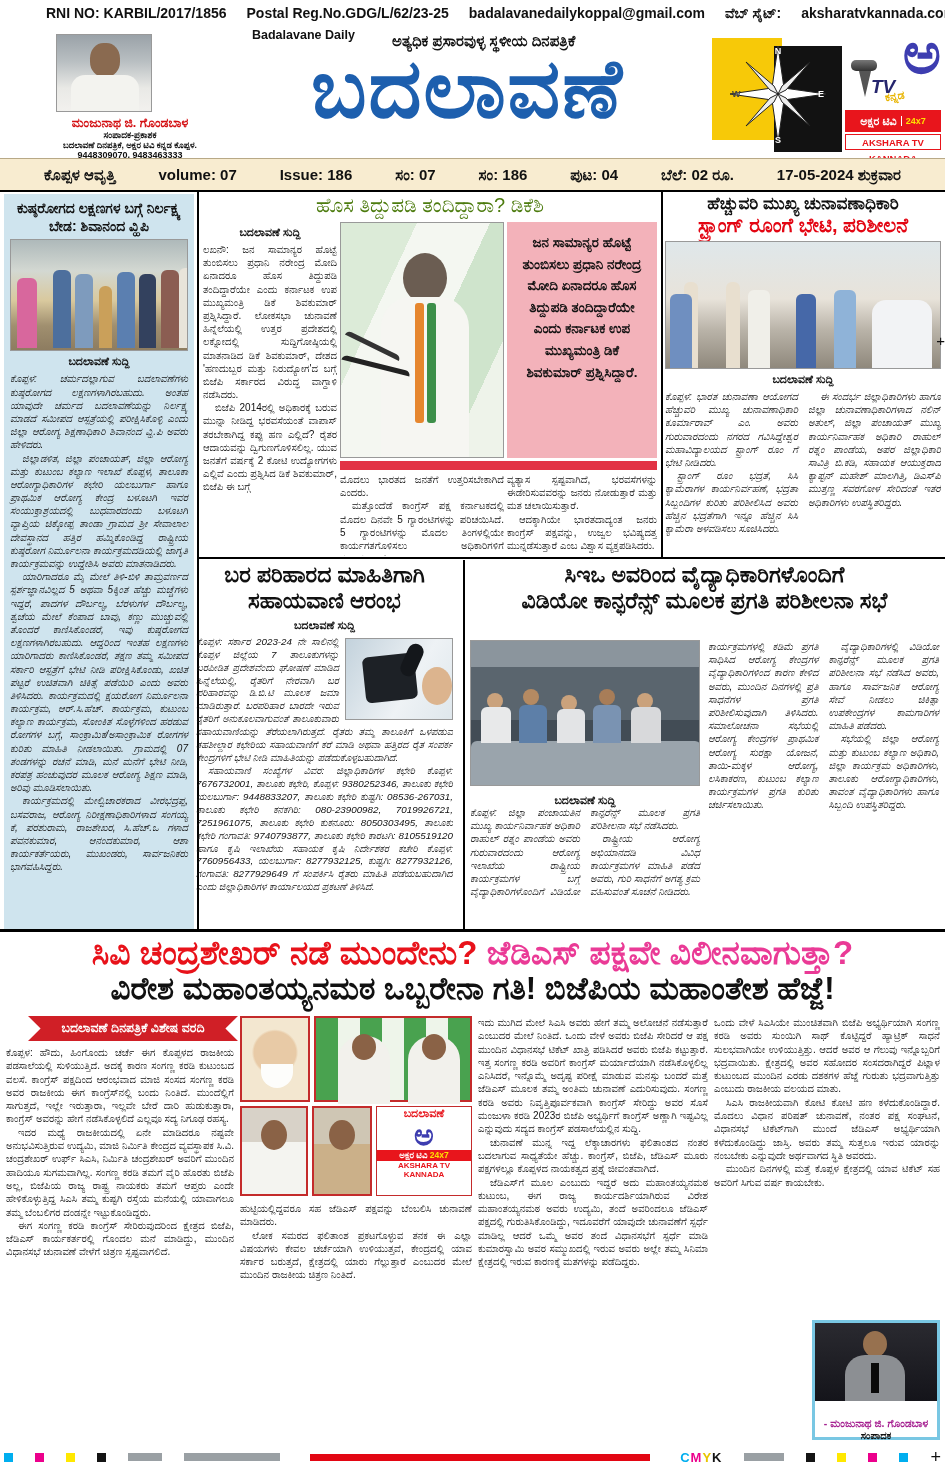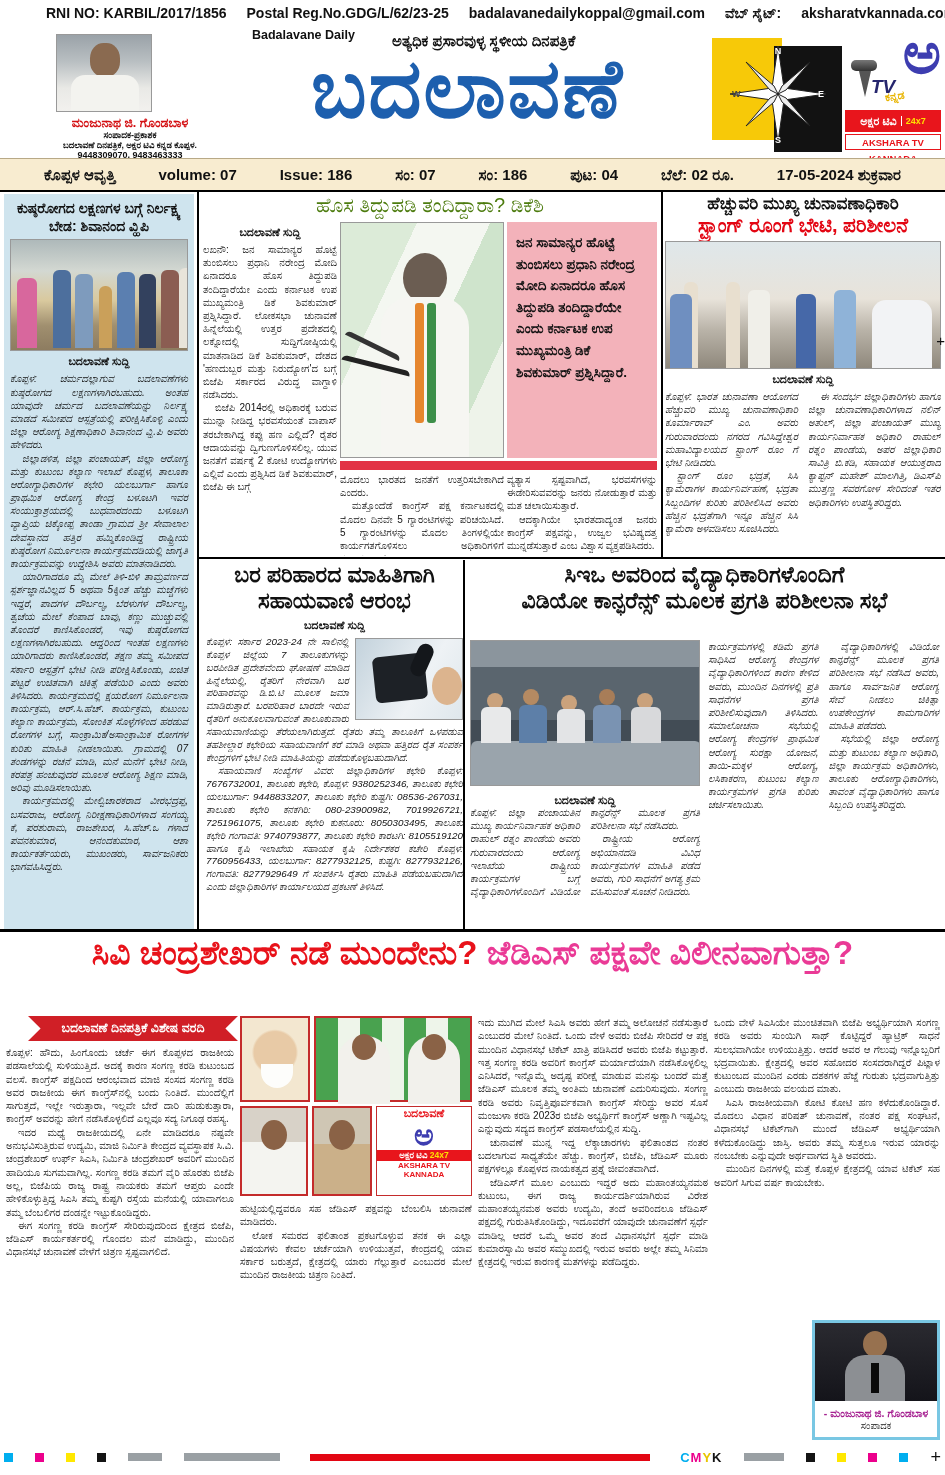--- a/index.html
+++ b/index.html
@@ -55,33 +55,33 @@
   .photo-meet { background:linear-gradient(180deg,#8b959d 0 18%,#5a656e 18% 55%,#424c55 55% 100%); }
   .dot { position:absolute; border-radius:50%; }
 
   
   .art-dks { position:absolute; left:203px; top:194px; width:454px; height:362px; overflow:hidden; }
   .kicker { font-size:19px; font-weight:bold; text-align:center; line-height:1.2; }
   .hl-red { font-size:20px; font-weight:normal; text-align:center; color:#4d7c0f; line-height:1.15; }
   .dks-grid { display:grid; grid-template-columns:134px 164px 150px; column-gap:3px; row-gap:3px; margin-top:5px; }
   .dks-c1 { grid-row:1 / span 3; }
   .dks-photo { height:236px; }
-  .quote { background:#f3b2ba; height:236px; padding:10px 9px; font-size:13.5px; font-weight:bold; line-height:1.6; text-align:left; }
+  .quote { background:#f3b2ba; height:236px; padding:10px 9px; font-size:13.5px; font-weight:bold; line-height:1.6; text-align:center; }
   .redbar { grid-column:2 / 4; height:9px; background:#e23345; }
   .coltxt p { font-size:10px; line-height:1.32; text-align:justify; }
   .coltxt p + p { text-indent:12px; }
 
   
   .art-strong { position:absolute; left:665px; top:194px; width:276px; height:362px; overflow:hidden; }
   .kicker2 { font-size:17px; font-weight:bold; text-align:center; }
   .hl-red2 { font-size:20px; font-weight:bold; color:#e30613; text-align:center; }
   .twocol { column-count:2; column-gap:10px; }
 
   
-  .art-help { position:absolute; left:206px; top:562px; width:257px; height:366px; overflow:hidden; }
+  .art-help { position:absolute; left:196px; top:562px; width:257px; height:366px; overflow:hidden; }
   .hl-md { font-size:22px; font-weight:bold; text-align:center; line-height:1.2; }
   .art-help .body-txt p { font-size:9.8px; }
 
   
   .art-ceo { position:absolute; left:468px; top:562px; width:473px; height:366px; overflow:hidden; }
   .ceo-photo { position:absolute; left:2px; top:78px; width:230px; height:146px; }
   .ceo-by { position:absolute; left:2px; top:228px; width:230px; }
   .ceo-bot { position:absolute; left:2px; top:244px; width:230px; height:120px; }
   .ceo-right { position:absolute; left:240px; top:78px; width:231px; height:286px; }
 
@@ -112,22 +112,22 @@
   .lt-bad { color:#e8151c; font-size:11px; text-align:center; }
   .lt-a { text-align:center; font-size:30px; color:#3d3db0; line-height:1; }
   .lt-strip { background:#e8151c; color:#fff; font-size:8.5px; text-align:center; }
   .lt-247 { color:#ffe000; }
   .lt-name { color:#e8151c; font-size:8px; text-align:center; }
   .edbox { position:absolute; left:812px; top:386px; width:128px; height:120px; border:3px solid #79c7e3; background:#fff; }
   .edbox .pic { position:relative; width:100%; height:78px; background:linear-gradient(180deg,#2a2a30,#14141a); overflow:hidden; }
   .edbox .pic .head { position:absolute; left:48px; top:8px; width:24px; height:26px; border-radius:50%; background:#97714f; }
   .edbox .pic .vest { position:absolute; left:30px; top:32px; width:60px; height:46px; border-radius:20px 20px 0 0; background:#8c8f93; }
   .edbox .pic .mic { position:absolute; left:56px; top:40px; width:8px; height:30px; background:#0a0a0a; }
-  .edcap1 { color:#a62191; font-weight:bold; font-size:10.5px; text-align:center; margin-top:6px; }
-  .edcap2 { font-weight:normal; font-size:10px; text-align:center; }
+  .edcap1 { color:#a62191; font-weight:bold; font-size:10.5px; text-align:center; margin-top:16px; }
+  .edcap2 { font-weight:bold; font-size:10px; text-align:center; }
 
   
   .cmyk { position:absolute; left:0; top:1449px; width:945px; height:16px; display:flex; align-items:center; gap:22px; padding:0 4px; }
   .sq { width:9px; height:9px; display:inline-block; }
   .c { background:#00aeef; } .m { background:#ec008c; } .y { background:#ffe800; } .k { background:#141414; }
   .grey { height:8px; background:#9aa0a4; display:inline-block; }
   .redline { flex:1; height:7px; background:#e30613; margin:0 8px; }
   .cmyk-lab { font-weight:bold; font-size:13px; letter-spacing:1px; }
   .cross { font-size:18px; font-weight:normal; line-height:12px; }
   .side-cross { position:absolute; right:0px; top:332px; font-size:15px; }
@@ -324,20 +324,21 @@
       <p>ವೈದ್ಯಾಧಿಕಾರಿಗಳಲ್ಲಿ ವಿಡಿಯೋ ಕಾನ್ಫರೆನ್ಸ್ ಮೂಲಕ ಪ್ರಗತಿ ಪರಿಶೀಲನಾ ಸಭೆ ನಡೆಸಿದ ಅವರು, ಹಾಗೂ ಸಾರ್ವಜನಿಕ ಆರೋಗ್ಯ ಸೇವೆ ನೀಡಲು ಚಿಕಿತ್ಸಾ ಉಪಕೇಂದ್ರಗಳ ಕಾಮಗಾರಿಗಳ ಮಾಹಿತಿ ಪಡೆದರು.</p>
       <p>ಸಭೆಯಲ್ಲಿ ಜಿಲ್ಲಾ ಆರೋಗ್ಯ ಮತ್ತು ಕುಟುಂಬ ಕಲ್ಯಾಣ ಅಧಿಕಾರಿ, ಜಿಲ್ಲಾ ಕಾರ್ಯಕ್ರಮ ಅಧಿಕಾರಿಗಳು, ತಾಲೂಕು ಆರೋಗ್ಯಾಧಿಕಾರಿಗಳು, ತಾವಂತ ವೈದ್ಯಾಧಿಕಾರಿಗಳು ಹಾಗೂ ಸಿಬ್ಬಂದಿ ಉಪಸ್ಥಿತರಿದ್ದರು.</p>
     </div>
   </div>
 
   <div class="feature">
     <div class="f-h1">
       <span class="r">ಸಿವಿ ಚಂದ್ರಶೇಖರ್ ನಡೆ ಮುಂದೇನು?</span>
       <span class="p">ಜೆಡಿಎಸ್ ಪಕ್ಷವೇ ವಿಲೀನವಾಗುತ್ತಾ?</span>
     </div>
+    <div class="f-h2">ವಿರೇಶ ಮಹಾಂತಯ್ಯನಮಠ ಒಬ್ಬರೇನಾ ಗತಿ! ಬಿಜೆಪಿಯ ಮಹಾಂತೇಶ ಹೆಜ್ಜೆ!</div>
 
     <div class="ribbon">ಬದಲಾವಣೆ ದಿನಪತ್ರಿಕೆ ವಿಶೇಷ ವರದಿ</div>
 
     <div class="f-col f-c1">
       <p>ಕೊಪ್ಪಳ: ಹೌದು, ಹಿಂಗೊಂದು ಚರ್ಚೆ ಈಗ ಕೊಪ್ಪಳದ ರಾಜಕೀಯ ಪಡಸಾಲೆಯಲ್ಲಿ ಸುಳಿಯುತ್ತಿದೆ. ಅದಕ್ಕೆ ಕಾರಣ ಸಂಗಣ್ಣ ಕರಡಿ ಕುಟುಂಬದ ವಲಸೆ. ಕಾಂಗ್ರೆಸ್ ಪಕ್ಷದಿಂದ ಆರಂಭವಾದ ಮಾಜಿ ಸಂಸದ ಸಂಗಣ್ಣ ಕರಡಿ ಅವರ ರಾಜಕೀಯ ಈಗ ಕಾಂಗ್ರೆಸ್‌ನಲ್ಲಿ ಬಂದು ನಿಂತಿದೆ. ಮುಂದೆಲ್ಲಿಗೆ ಸಾಗುತ್ತದೆ, ಇಲ್ಲೇ ಇರುತ್ತಾರಾ, ಇಲ್ಲವೇ ಬೇರೆ ದಾರಿ ಹುಡುಕುತ್ತಾರಾ, ಕಾಂಗ್ರೆಸ್ ಅವರನ್ನು ಹೇಗೆ ನಡೆಸಿಕೊಳ್ಳಲಿದೆ ಎಲ್ಲವೂ ಸದ್ಯ ನಿಗೂಢ ರಹಸ್ಯ.</p>
       <p>ಇದರ ಮಧ್ಯೆ ರಾಜಕೀಯದಲ್ಲಿ ಏನೇ ಮಾಡಿದರೂ ನಷ್ಟವೇ ಅನುಭವಿಸುತ್ತಿರುವ ಉದ್ಯಮಿ, ಮಾಜಿ ನಿರ್ಮಿತಿ ಕೇಂದ್ರದ ವ್ಯವಸ್ಥಾಪಕ ಸಿ.ವಿ. ಚಂದ್ರಶೇಖರ್ ಉರ್ಫ್ ಸಿಎಸಿ, ನಿರ್ಮಿತಿ ಚಂದ್ರಶೇಖರ್ ಅವರಿಗೆ ಮುಂದಿನ ಹಾದಿಯೂ ಸುಗಮವಾಗಿಲ್ಲ. ಸಂಗಣ್ಣ ಕರಡಿ ತಮಗೆ ವೈರಿ ಹೊರತು ಬಿಜೆಪಿ ಅಲ್ಲ, ಬಿಜೆಪಿಯ ರಾಜ್ಯ ರಾಷ್ಟ್ರ ನಾಯಕರು ತಮಗೆ ಆಪ್ತರು ಎಂದೇ ಹೇಳಿಕೊಳ್ಳುತ್ತಿದ್ದ ಸಿಎಸಿ ತಮ್ಮ ಕುಷ್ಟಗಿ ರಸ್ತೆಯ ಮನೆಯಲ್ಲಿ ಯಾವಾಗಲೂ ತಮ್ಮ ಬೆಂಬಲಿಗರ ದಂಡನ್ನೇ ಇಟ್ಟುಕೊಂಡಿದ್ದರು.</p>
       <p>ಈಗ ಸಂಗಣ್ಣ ಕರಡಿ ಕಾಂಗ್ರೆಸ್ ಸೇರಿರುವುದರಿಂದ ಕ್ಷೇತ್ರದ ಬಿಜೆಪಿ, ಜೆಡಿಎಸ್ ಕಾರ್ಯಕರ್ತರಲ್ಲಿ ಗೊಂದಲ ಮನೆ ಮಾಡಿದ್ದು, ಮುಂದಿನ ವಿಧಾನಸಭೆ ಚುನಾವಣೆ ವೇಳೆಗೆ ಚಿತ್ರಣ ಸ್ಪಷ್ಟವಾಗಲಿದೆ.</p>
     </div>
 
     <div class="imgs">

